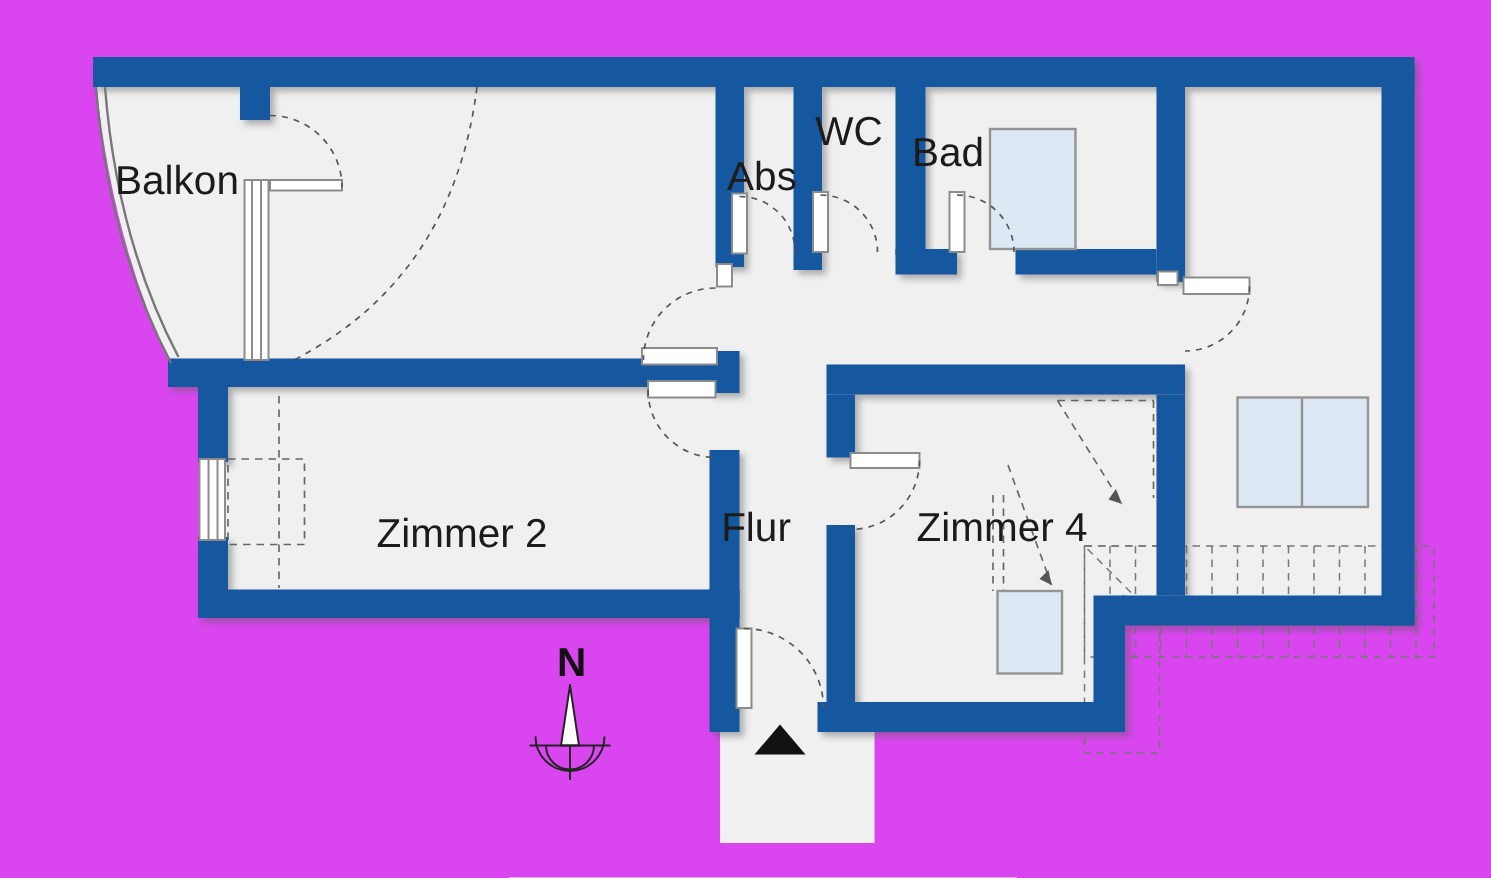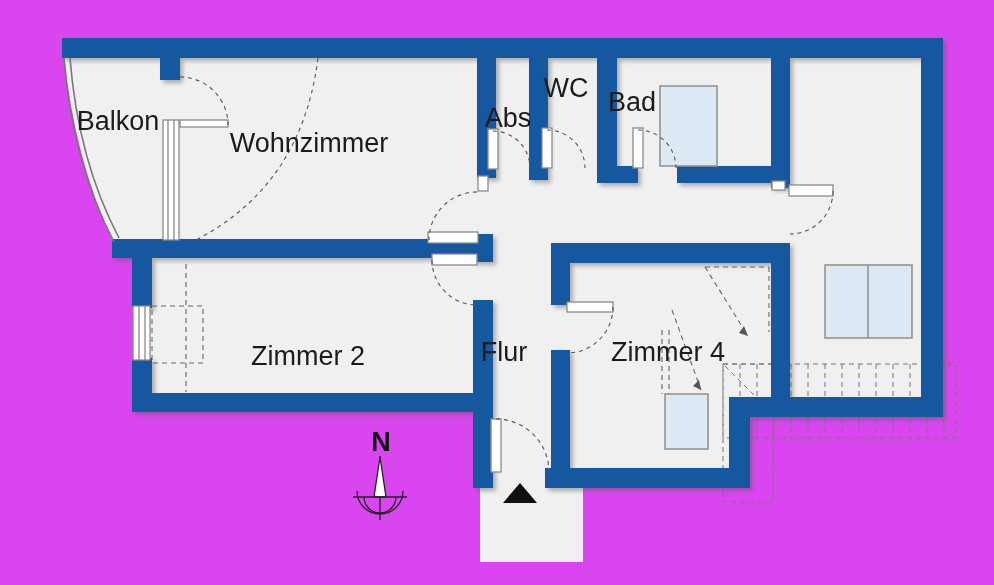--- a/index.html
+++ b/index.html
@@ -125,21 +125,20 @@
     <g fill="none" stroke="#222" stroke-width="1.3">
       <line x1="380" y1="456" x2="380" y2="520"></line>
       <path d="M380,457 L374,497 L386,497 Z" fill="#ffffff"></path>
       <line x1="353" y1="497" x2="407" y2="497"></line>
       <path d="M364,497 A16,16 0 0 0 396,497"></path>
       <path d="M357,491 A22,22 0 0 0 403,491"></path>
     </g>
   </svg>
 
   <div class="room-label" style="left:118px;top:121px">Balkon</div>
-  <div class="room-label" style="left:309px;top:143px">Wohnzimmer</div>
   <div class="room-label" style="left:508px;top:118px">Abs</div>
   <div class="room-label" style="left:566px;top:88px">WC</div>
   <div class="room-label" style="left:632px;top:102px">Bad</div>
   <div class="room-label" style="left:308px;top:356px">Zimmer 2</div>
   <div class="room-label" style="left:504px;top:352px">Flur</div>
   <div class="room-label" style="left:668px;top:352px">Zimmer 4</div>
   <div class="compass-label" style="left:381px;top:442px">N</div>
 </div>
 
 </body></html>

